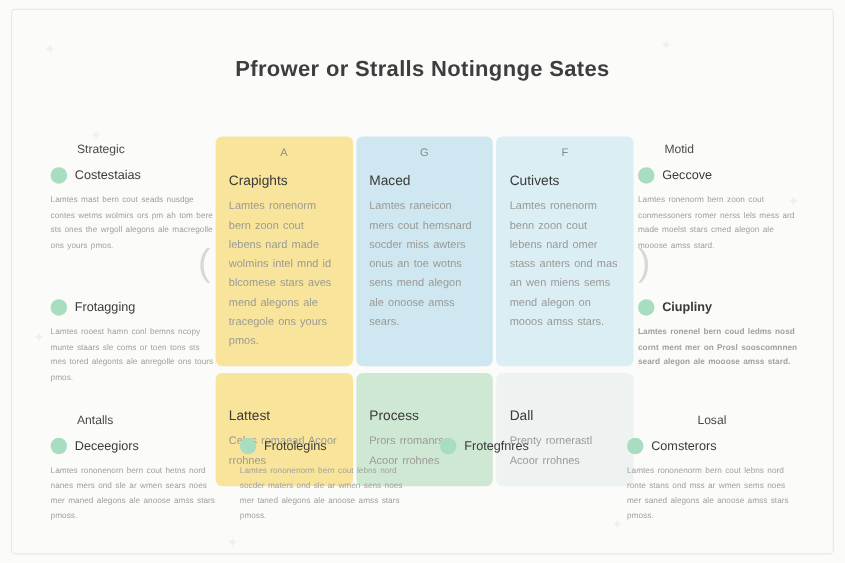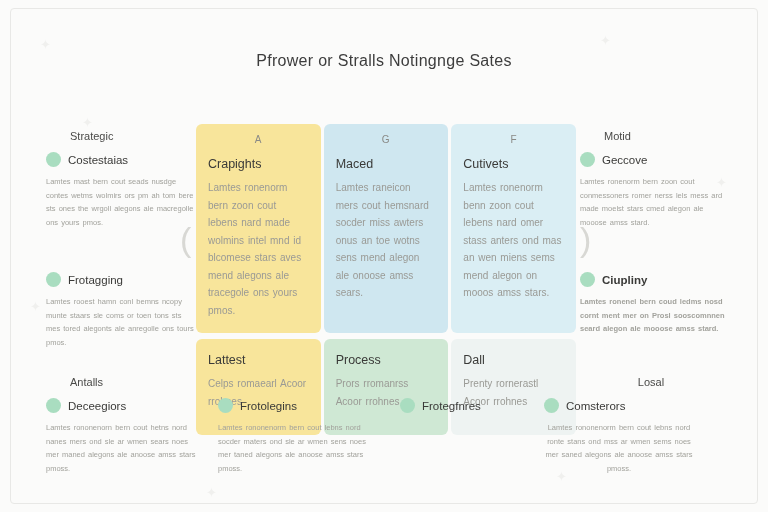--- a/index.html
+++ b/index.html
@@ -35,24 +35,24 @@
     font-size: 13px;
     line-height: 1;
     user-select: none;
   }
   .title {
     position: absolute;
     left: 0;
     right: 0;
     top: 52px;
     text-align: center;
-    font-size: 16px;
+    font-size: 20px;
     color: #3d3d3d;
     letter-spacing: 0.3px;
-    font-weight: 400;
+    font-weight: 700;
   }
 
   
   .grid {
     position: absolute;
     left: 196px;
     top: 124px;
     width: 380px;
   }
   .grid-row {
@@ -85,21 +85,21 @@
     color: #9a9a95;
     word-spacing: 1px;
   }
   .cell.yellow { background: #f8e59b; }
   .cell.blue   { background: #cfe7f0; }
   .cell.blue2  { background: #daeef4; }
   .cell.green  { background: #cfe8d4; }
   .cell.pale   { background: #eef3f2; }
 
   
-  .row2 .cell { min-height: 96px; padding-top: 14px; }
+  .row2 .cell { min-height: 96px; padding-top: 32px; }
 
   
   .brace {
     position: absolute;
     font-size: 34px;
     color: #d8d8d4;
     line-height: 1;
     top: 222px;
   }
   .brace.left  { left: 180px; }
@@ -249,21 +249,21 @@
     <div class="block-body">Lamtes rononenorm bern cout lebns nord socder maters ond sle ar wmen sens noes mer taned alegons ale anoose amss stars pmoss.</div>
   </div>
 
   <div class="block bottom" style="left:400px; top:398px;">
     <div class="block-head">
       <span class="dot"></span>
       <span class="block-title">Frotegfnres</span>
     </div>
   </div>
 
-  <div class="block bottom" style="left:544px; top:376px;text-align:center;">
+  <div class="block bottom" style="left:570px; top:376px;">
     <div class="block-kicker" style="margin-left:64px;">Losal</div>
     <div class="block-head">
       <span class="dot"></span>
       <span class="block-title">Comsterors</span>
     </div>
     <div class="block-body">Lamtes rononenorm bern cout lebns nord ronte stans ond mss ar wmen sems noes mer saned alegons ale anoose amss stars pmoss.</div>
   </div>
 
 </div>
 

